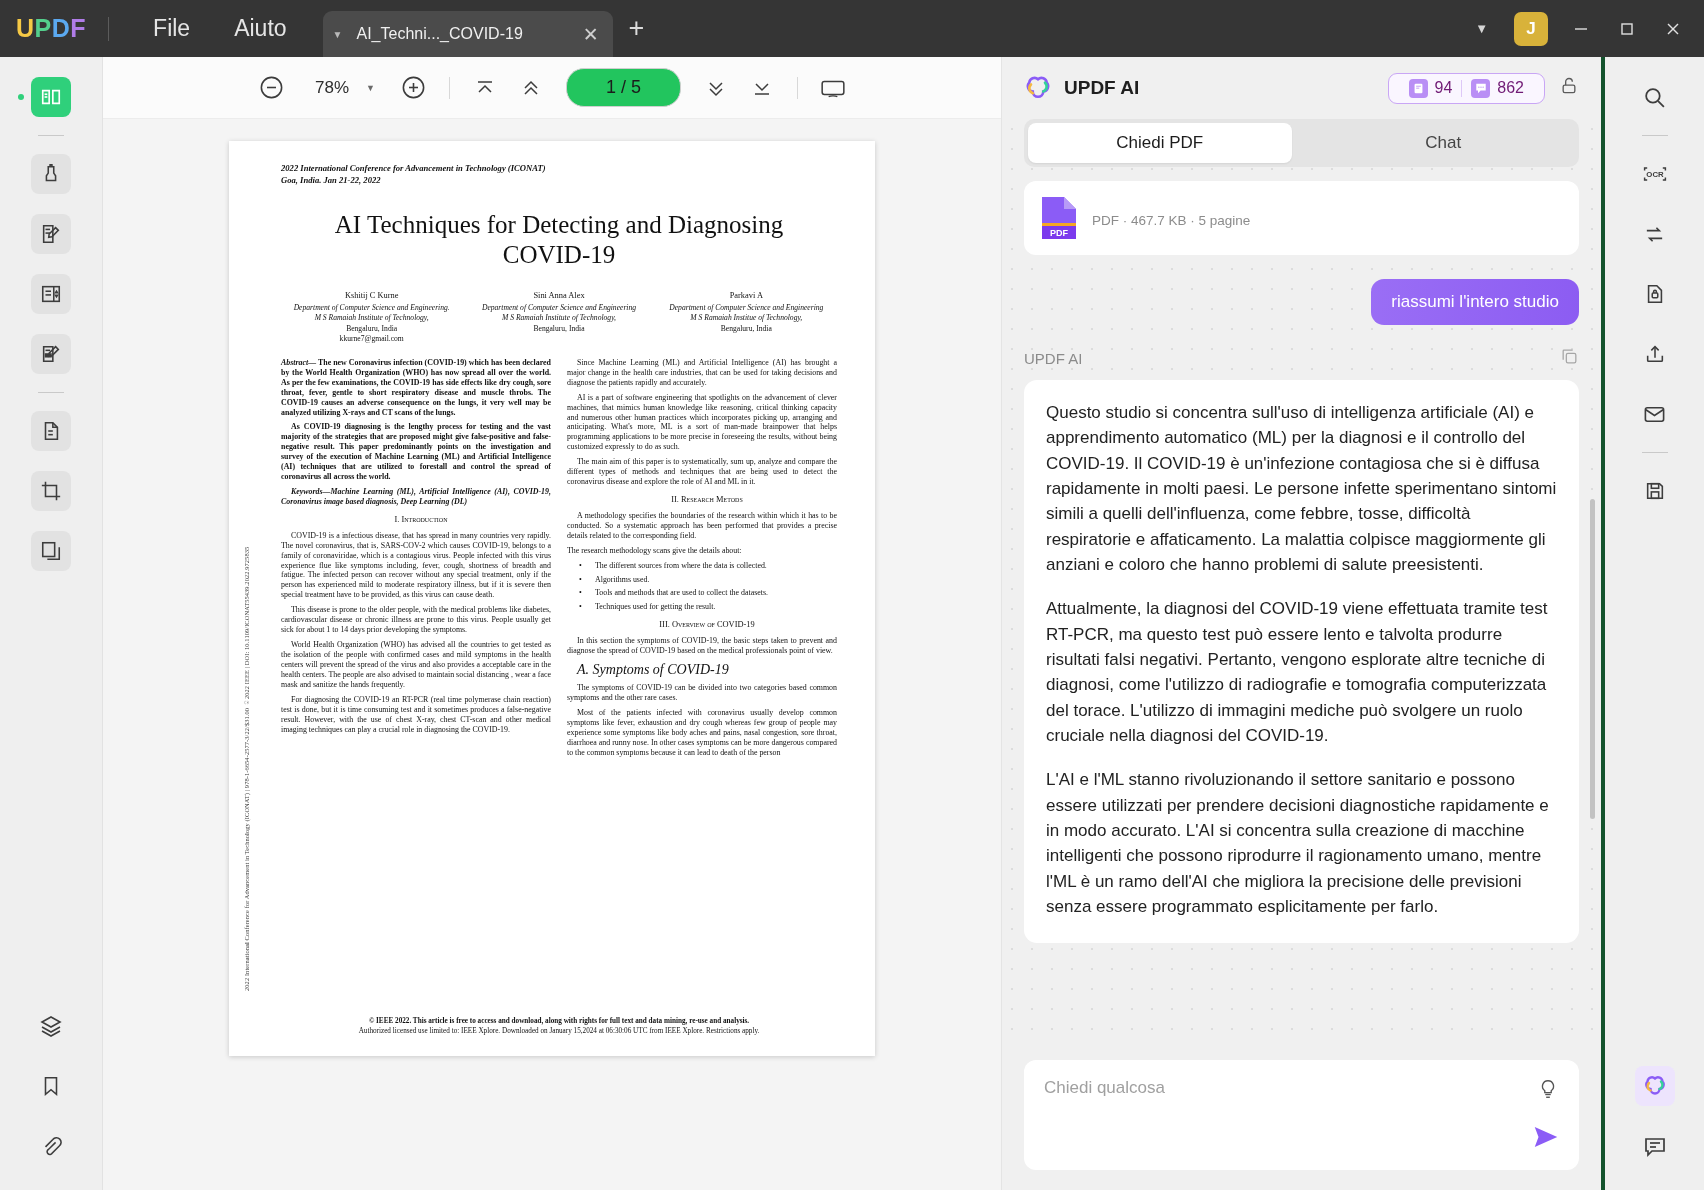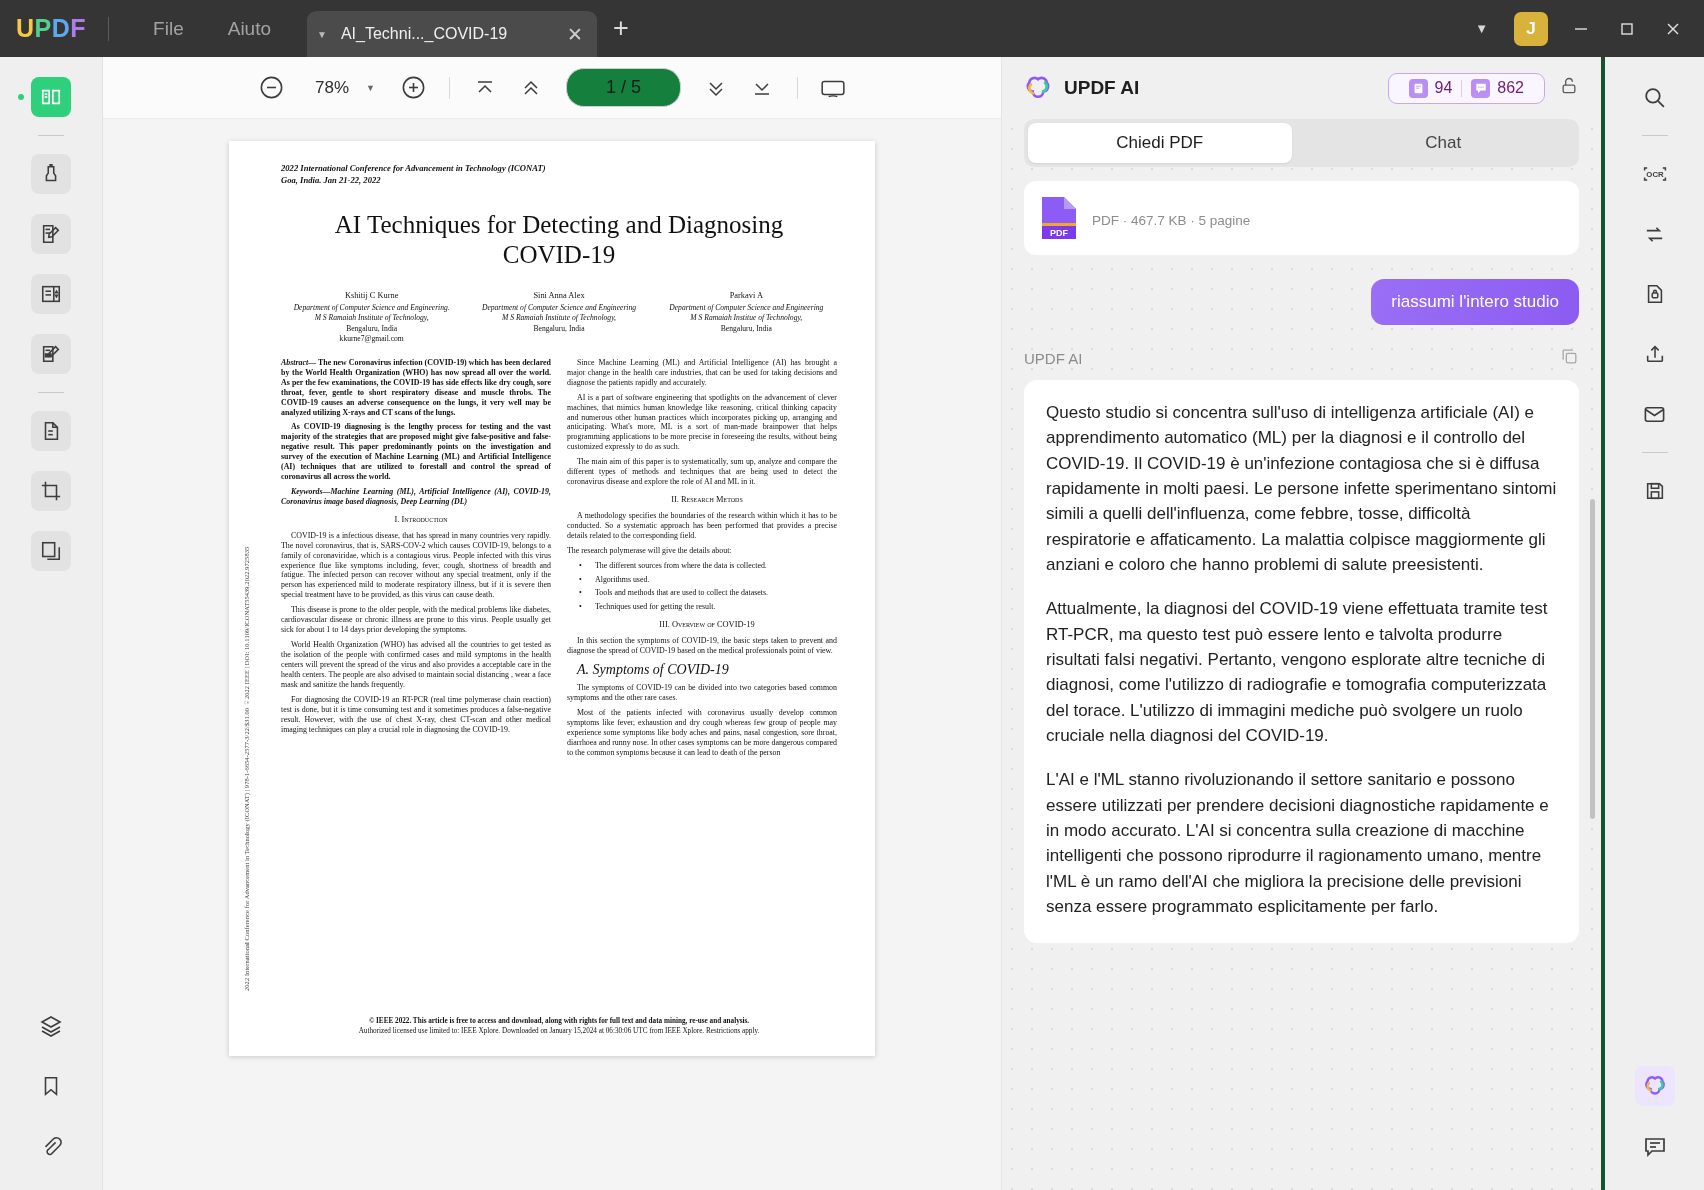--- a/index.html
+++ b/index.html
@@ -15,21 +15,21 @@
     height: 57px; background: #353535; display: flex; align-items: center;
     flex: 0 0 57px; position: relative;
   }
   .logo { display: flex; align-items: center; margin-left: 16px; font-size: 25px;
           font-weight: bold; letter-spacing: .5px; }
   .logo span:nth-child(1) { color: #f6c945; }
   .logo span:nth-child(2) { color: #54cf8c; }
   .logo span:nth-child(3) { color: #5ba9f0; }
   .logo span:nth-child(4) { color: #b07ce8; }
   .logo-sep { width: 1px; height: 24px; background: #5c5c5c; margin: 0 22px; }
-  .menu-item { color: #a3a3a3; font-size: 19px; padding: 6px 22px; cursor: default; }
+  .menu-item { color: #e5e5e5; font-size: 23px; padding: 6px 22px; cursor: default; }
   .tab {
     margin-left: 14px; height: 46px; background: #4b4b4b; border-radius: 9px 9px 0 0;
     display: flex; align-items: center; padding: 0 14px 0 10px; align-self: flex-end;
     min-width: 290px;
   }
   .tab-caret { color: #b9b9b9; font-size: 10px; margin-right: 14px; }
   .tab-title { color: #f0f0f0; font-size: 16px; flex: 1; white-space: nowrap; }
   .tab-close { color: #cfcfcf; font-size: 19px; margin-left: 16px; cursor: pointer; }
   .tab-add { color: #dcdcdc; font-size: 27px; margin-left: 16px; cursor: pointer; font-weight: 300;}
   .tb-right { margin-left: auto; display: flex; align-items: center; padding-right: 8px; }
@@ -76,21 +76,21 @@
     align-items: center; justify-content: center; gap: 4px;
     border-bottom: 1px solid #ececec;
   }
   .tb-btn { width: 42px; height: 42px; display: flex; align-items: center;
             justify-content: center; color: #3c3c3c; cursor: pointer; border-radius: 7px; }
   .zoom-val { font-size: 17px; color: #2e2e2e; min-width: 52px; text-align: center;
               margin-left: 10px; }
   .mini-caret { font-size: 9px; color: #6a6a6a; padding: 0 14px 0 4px; cursor: pointer; }
   .tb-divider { width: 1px; height: 22px; background: #d8d8d8; margin: 0 10px; }
   .page-box {
-    border: 1px solid #cfcfcf; border-radius: 18px; background: #15803d;
+    border: 1px solid #cfcfcf; border-radius: 18px; background: #22c55e;
     font-size: 18px; color: #1c1c1c; padding: 8px 39px; margin: 0 10px;
     min-width: 90px; text-align: center;
   }
 
   .doc-area { flex: 1; overflow: hidden; display: flex; justify-content: center;
               padding-top: 22px; background: #f4f4f4; position: relative; }
   .page {
     width: 646px; height: 915px; background: #fff; box-shadow: 0 1px 5px rgba(0,0,0,.18);
     position: relative; padding: 22px 38px 10px 52px;
     font-family: "Liberation Serif", serif; color: #111; overflow: hidden;
@@ -418,21 +418,21 @@
               <p>This disease is prone to the older people, with the medical problems like diabetes, cardiovascular disease or chronic illness are prone to this virus. People usually get sick for about 1 to 14 days prior developing the symptoms.</p>
               <p>World Health Organization (WHO) has advised all the countries to get tested as the isolation of the people with confirmed cases and mild symptoms in the health centers will prevent the spread of the virus and also provides a acceptable care in the health centers. The people are also advised to maintain social distancing , wear a face mask and sanitize the hands frequently.</p>
               <p>For diagnosing the COVID-19 an RT-PCR (real time polymerase chain reaction) test is done, but it is time consuming test and it sometimes produces a false-negative result. However, with the use of chest X-ray, chest CT-scan and other medical imaging techniques can play a crucial role in diagnosing the COVID-19.</p>
             </div>
             <div class="col">
               <p>Since Machine Learning (ML) and Artificial Intelligence (AI) has brought a major change in the health care industries, that can be used for taking decisions and diagnose the patients rapidly and accurately.</p>
               <p>AI is a part of software engineering that spotlights on the advancement of clever machines, that mimics human knowledge like reasoning, critical thinking capacity and numerous other human practices which incorporates picking up, arranging and anticipating. What's more, ML is a sort of man-made brainpower that helps programming applications to be more precise in foreseeing the results, without being customized expressly to do as such.</p>
               <p>The main aim of this paper is to systematically, sum up, analyze and compare the different types of methods and techniques that are being used to detect the coronavirus disease and explore the role of AI and ML in it.</p>
               <p class="sec">II.    Research Metods</p>
               <p>A methodology specifies the boundaries of the research within which it has to be conducted. So a systematic approach has been performed that provides a precise details related to the corresponding field.</p>
-              <p class="noind">The research polymerase will give the details about:</p>
+              <p class="noind">The research methodology scans give the details about:</p>
               <ul class="bullets">
                 <li>The different sources from where the data is collected.</li>
                 <li>Algorithms used.</li>
                 <li>Tools and methods that are used to collect the datasets.</li>
                 <li>Techniques used for getting the result.</li>
               </ul>
               <p class="sec">III.    Overview of COVID-19</p>
               <p>In this section the symptoms of COVID-19, the basic steps taken to prevent and diagnose the spread of COVID-19 based on the medical professionals point of view.</p>
               <p class="subsec">A.    Symptoms of COVID-19</p>
               <p>The symptoms of COVID-19 can be divided into two categories based common symptoms and the other rare cases.</p>
@@ -526,20 +526,37 @@
 
         <div class="ai-bubble">
           <p>Questo studio si concentra sull'uso di intelligenza artificiale (AI) e apprendimento automatico (ML) per la diagnosi e il controllo del COVID-19. Il COVID-19 è un'infezione contagiosa che si è diffusa rapidamente in molti paesi. Le persone infette sperimentano sintomi simili a quelli dell'influenza, come febbre, tosse, difficoltà respiratorie e affaticamento. La malattia colpisce maggiormente gli anziani e coloro che hanno problemi di salute preesistenti.</p>
           <p>Attualmente, la diagnosi del COVID-19 viene effettuata tramite test RT-PCR, ma questo test può essere lento e talvolta produrre risultati falsi negativi. Pertanto, vengono esplorate altre tecniche di diagnosi, come l'utilizzo di radiografie e tomografia computerizzata del torace. L'utilizzo di immagini mediche può svolgere un ruolo cruciale nella diagnosi del COVID-19.</p>
           <p>L'AI e l'ML stanno rivoluzionando il settore sanitario e possono essere utilizzati per prendere decisioni diagnostiche rapidamente e in modo accurato. L'AI si concentra sulla creazione di macchine intelligenti che possono riprodurre il ragionamento umano, mentre l'ML è un ramo dell'AI che migliora la precisione delle previsioni senza essere programmato esplicitamente per farlo.</p>
         </div>
 
         <div class="scroll-thumb"></div>
       </div>
 
+      <div class="ai-input-wrap">
+        <div class="ai-input">
+          <span class="ai-ph">Chiedi qualcosa</span>
+          <span class="bulb">
+            <svg width="22" height="22" viewBox="0 0 24 24" fill="none" stroke="#555" stroke-width="1.5">
+              <path d="M9 18h6"></path>
+                <path d="M10 21h4"></path>
+              <path d="M12 3a6 6 0 00-3.5 10.9V16h7v-2.1A6 6 0 0012 3z"></path>
+            </svg>
+          </span>
+          <span class="send">
+            <svg width="30" height="30" viewBox="0 0 24 24" fill="#8b5cf6">
+              <path d="M3 20l18-8L3 4l3 8z"></path>
+            </svg>
+          </span>
+        </div>
+      </div>
     </div>
 
     <div class="rail-right">
       <div class="rail-icon plain">
         <svg width="25" height="25" viewBox="0 0 24 24" fill="none" stroke="#3d3d3d" stroke-width="1.7">
           <circle cx="10.5" cy="10.5" r="6.5"></circle>
             <line x1="15.5" y1="15.5" x2="21" y2="21"></line>
         </svg>
       </div>
       <div class="rail-sep"></div>

